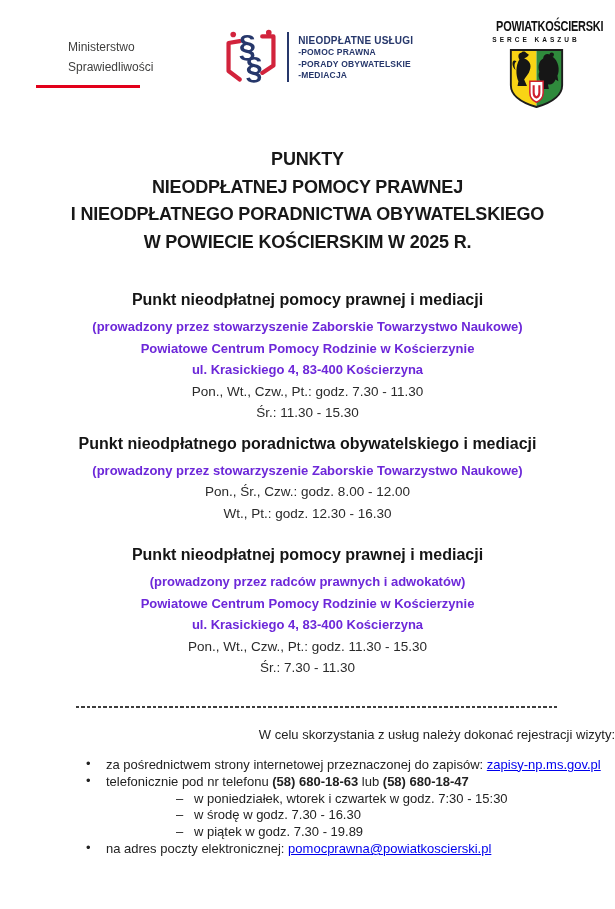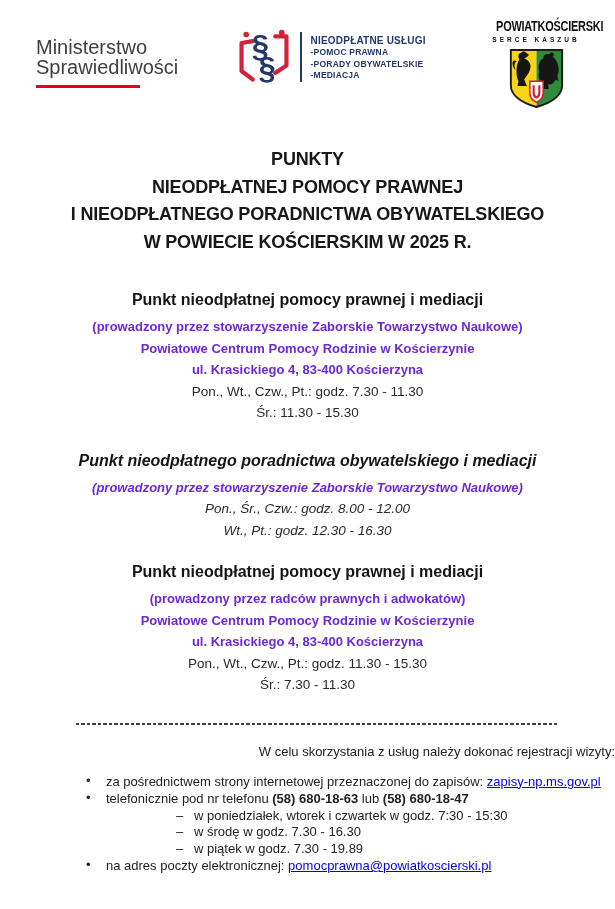--- a/index.html
+++ b/index.html
@@ -11,21 +11,21 @@
     overflow:hidden;
     position:relative;
   }
 
   
   .header {
     display:flex; justify-content:space-between; align-items:flex-start;
     padding:14px 24px 0 36px; height:124px;
   }
   .ministry { margin-top:23px; }
-  .ministry-text { font-size:20px; line-height:20px; color:#3e3e3d; }
+  .ministry-text { font-size:12px; line-height:20px; color:#3e3e3d;margin-left:32px; }
   .ministry-bar { width:104px; height:3px; background:#e2001a; margin-top:8px; }
 
   .services { display:flex; align-items:center; margin-top:14px; }
   .services-icon { display:block; }
   .services-vline { width:2px; height:50px; background:#26376b; margin:0 9px 0 6px; }
   .services-text { padding-top:2px; }
   .services-title { font-size:10px; font-weight:bold; color:#26376b; letter-spacing:.2px; line-height:13px; }
   .services-item { font-size:8.5px; font-weight:bold; color:#26376b; line-height:11.5px; letter-spacing:.2px; }
 
   .county { text-align:center; margin-top:3px; width:110px; }
@@ -43,21 +43,21 @@
   
   .doc-title {
     margin-top:22px; text-align:center;
     font-size:18px; font-weight:bold; line-height:27.5px;
     color:#181818; letter-spacing:-.2px;
   }
 
   
   .section { text-align:center; }
   .section.s1 { margin-top:33px; }
-  .section.s2 { margin-top:26px;font-style:italic; }
+  .section.s2 { margin-top:9px; }
   .section.s3 { margin-top:20px; }
   .sec-heading { font-size:16px; font-weight:bold; line-height:22px; margin-bottom:5px; color:#151515; }
   .sec-bold   { font-size:13px; font-weight:bold; line-height:21.5px; color:#6d28d9; }
   .sec-plain  { font-size:13.5px; line-height:21.5px; color:#2a2a2a; }
 
   
   .divider {
     margin:27px 0 0 76px; width:481px; height:2px;
     background:repeating-linear-gradient(90deg,#3d3d3d 0 3.5px,transparent 3.5px 5.5px);
   }

